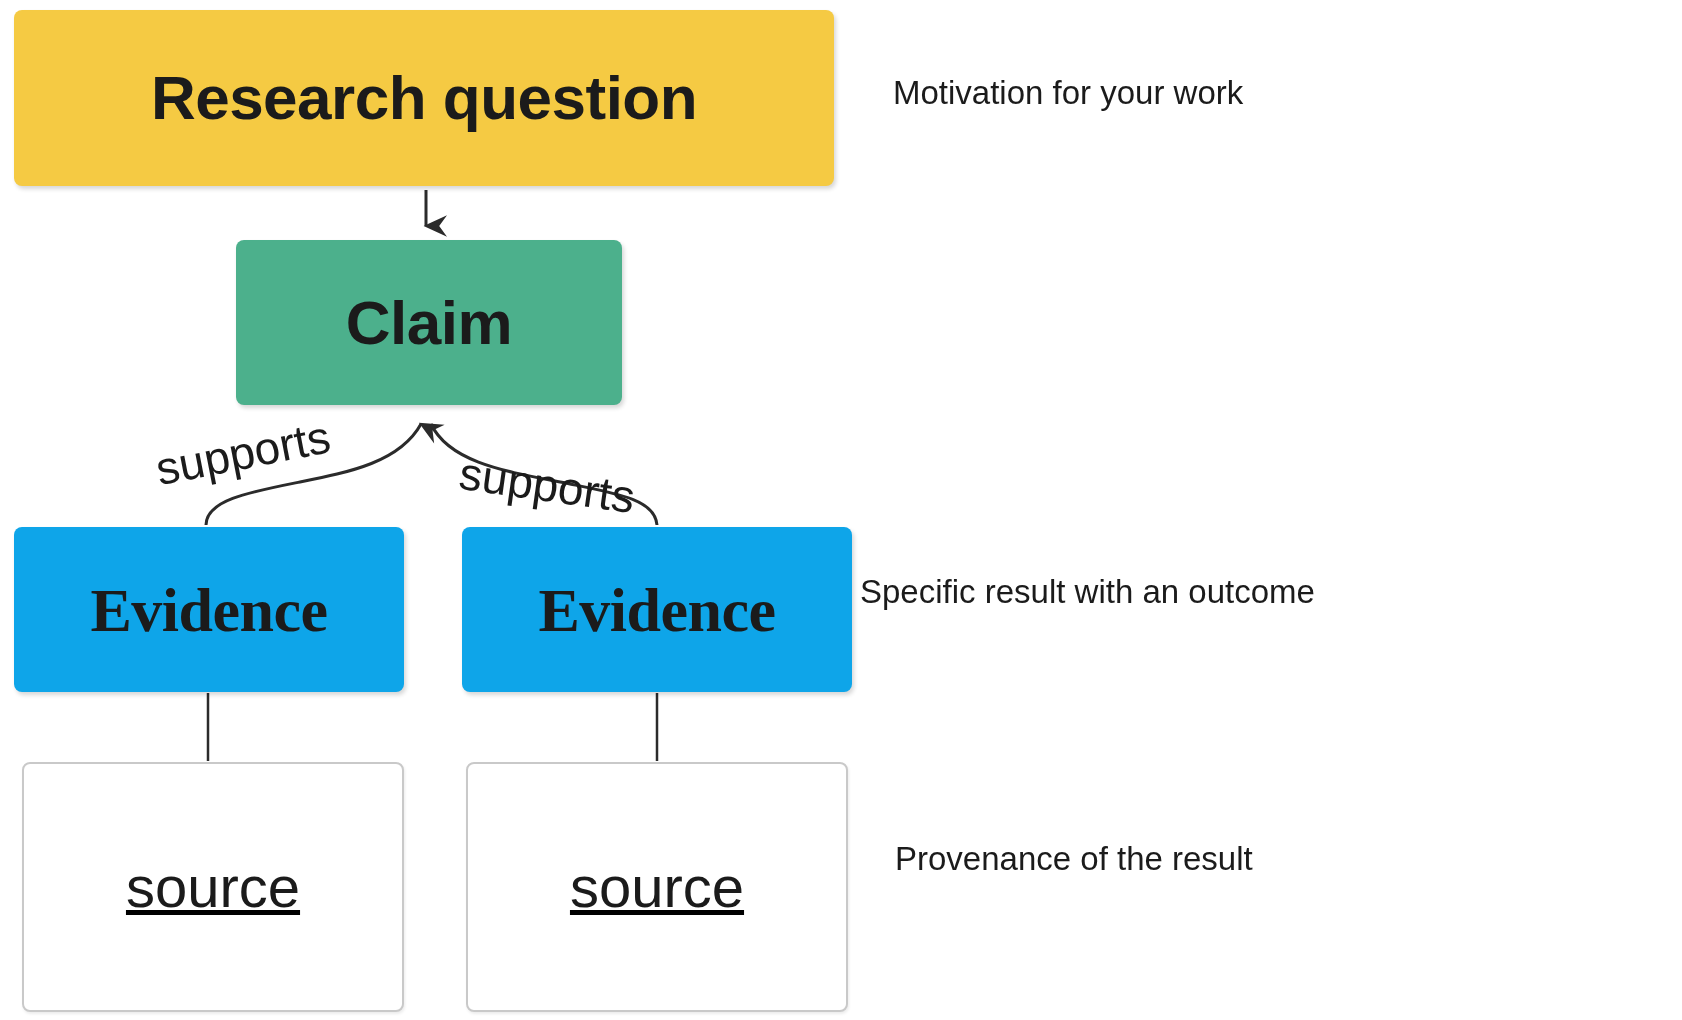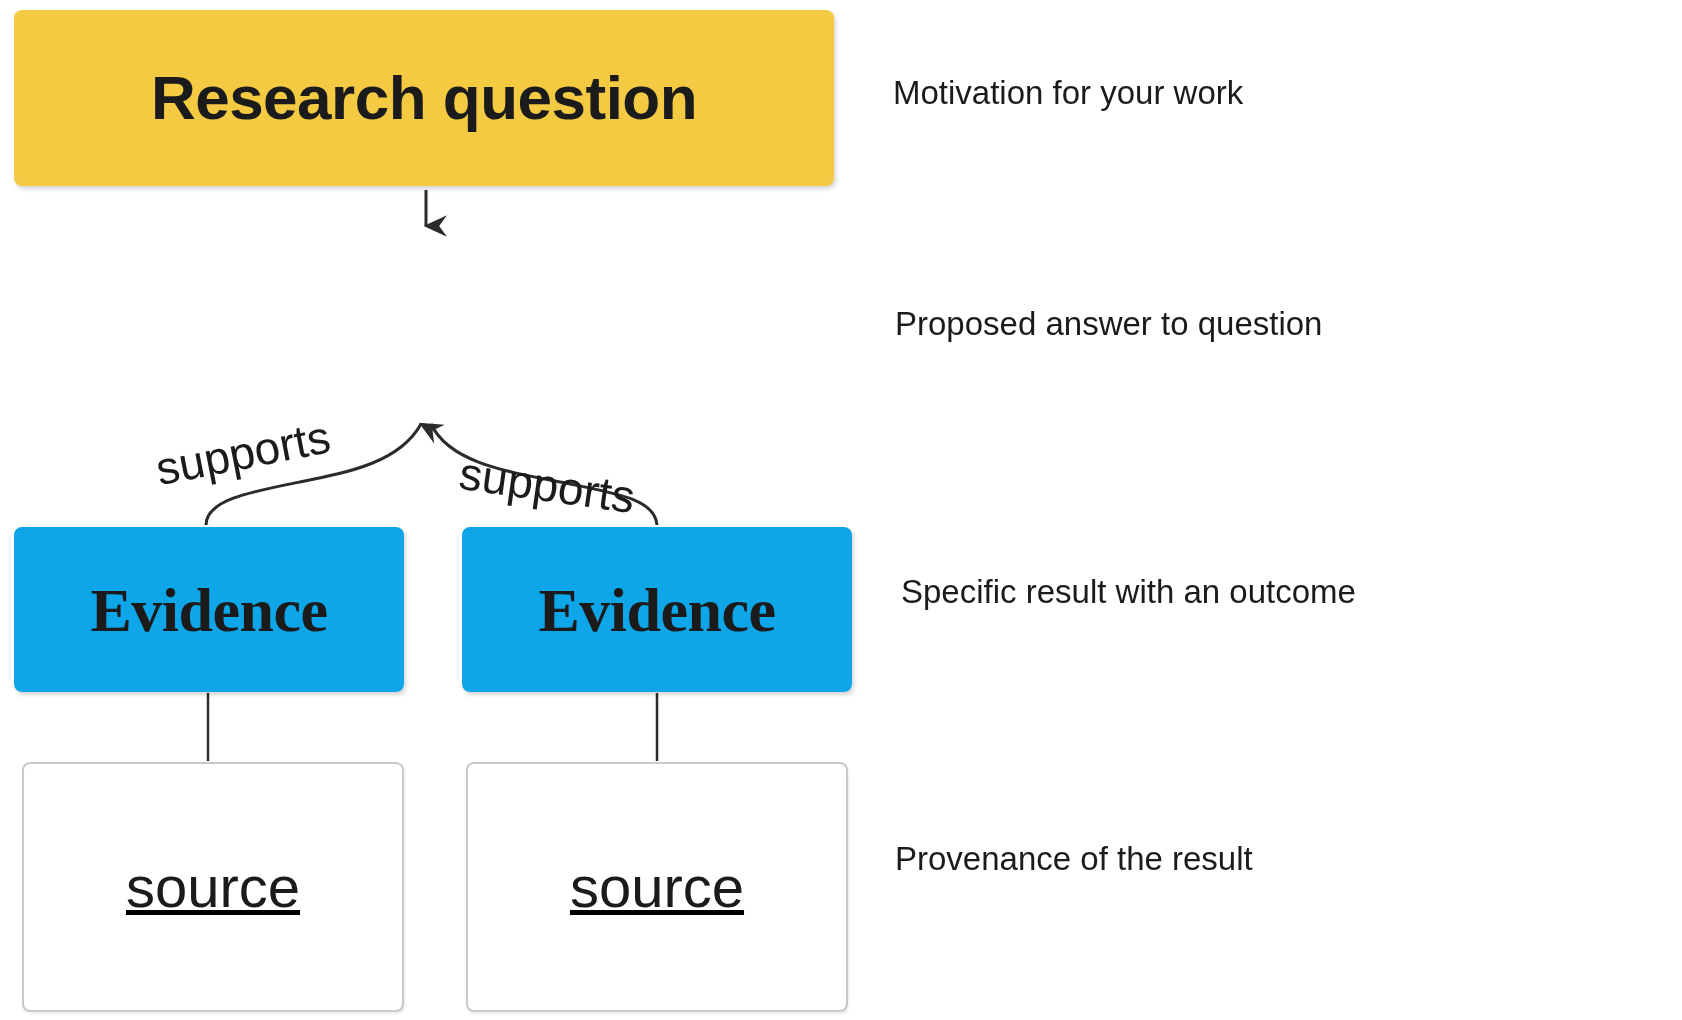--- a/index.html
+++ b/index.html
@@ -107,21 +107,21 @@
   .annotation {
     position: absolute;
     color: #1b1b1b;
     font-size: 33px;
     font-weight: 400;
     white-space: nowrap;
     line-height: 1;
   }
   #annotation-research-question { left: 893px; top: 76px;  }
   #annotation-claim             { left: 895px; top: 307px; }
-  #annotation-evidence          { left: 901px; top: 575px; }
+  #annotation-evidence          { left: 860px; top: 575px; }
   #annotation-source            { left: 895px; top: 842px; }
 </style>
 </head>
 <body>
 
 <div id="canvas">
 
   <svg id="edges" viewBox="0 0 1682 1020" width="1682" height="1020" xmlns="http://www.w3.org/2000/svg">
     <defs>
       <marker id="arrowhead-down" markerWidth="9" markerHeight="9" refX="4.2" refY="7.4" orient="auto" markerUnits="strokeWidth">
@@ -140,20 +140,23 @@
 
     <line x1="208" y1="693" x2="208" y2="761" stroke="#2b2b2b" stroke-width="2.5"></line>
 
     <line x1="657" y1="693" x2="657" y2="761" stroke="#2b2b2b" stroke-width="2.5"></line>
   </svg>
 
   <div class="node kind-question" id="node-research-question">
     <span class="node-label">Research question</span>
   </div>
 
+  <div class="node kind-claim" id="node-claim">
+    <span class="node-label">Claim</span>
+  </div>
 
   <div class="node kind-evidence" id="node-evidence-1">
     <span class="node-label">Evidence</span>
   </div>
 
   <div class="node kind-evidence" id="node-evidence-2">
     <span class="node-label">Evidence</span>
   </div>
 
   <div class="node kind-source" id="node-source-1">
@@ -163,19 +166,18 @@
   <div class="node kind-source" id="node-source-2">
     <span class="node-label">source</span>
   </div>
 
   <div class="edge-label" id="edge-label-supports-1">supports</div>
 
   <div class="edge-label" id="edge-label-supports-2">supports</div>
 
   <div class="annotation" id="annotation-research-question">Motivation for your work</div>
 
-  <div class="annotation" id="annotation-claim">Proposed answer to question</div>
 
   <div class="annotation" id="annotation-evidence">Specific result with an outcome</div>
 
   <div class="annotation" id="annotation-source">Provenance of the result</div>
 
 </div>
 
 </body></html>

